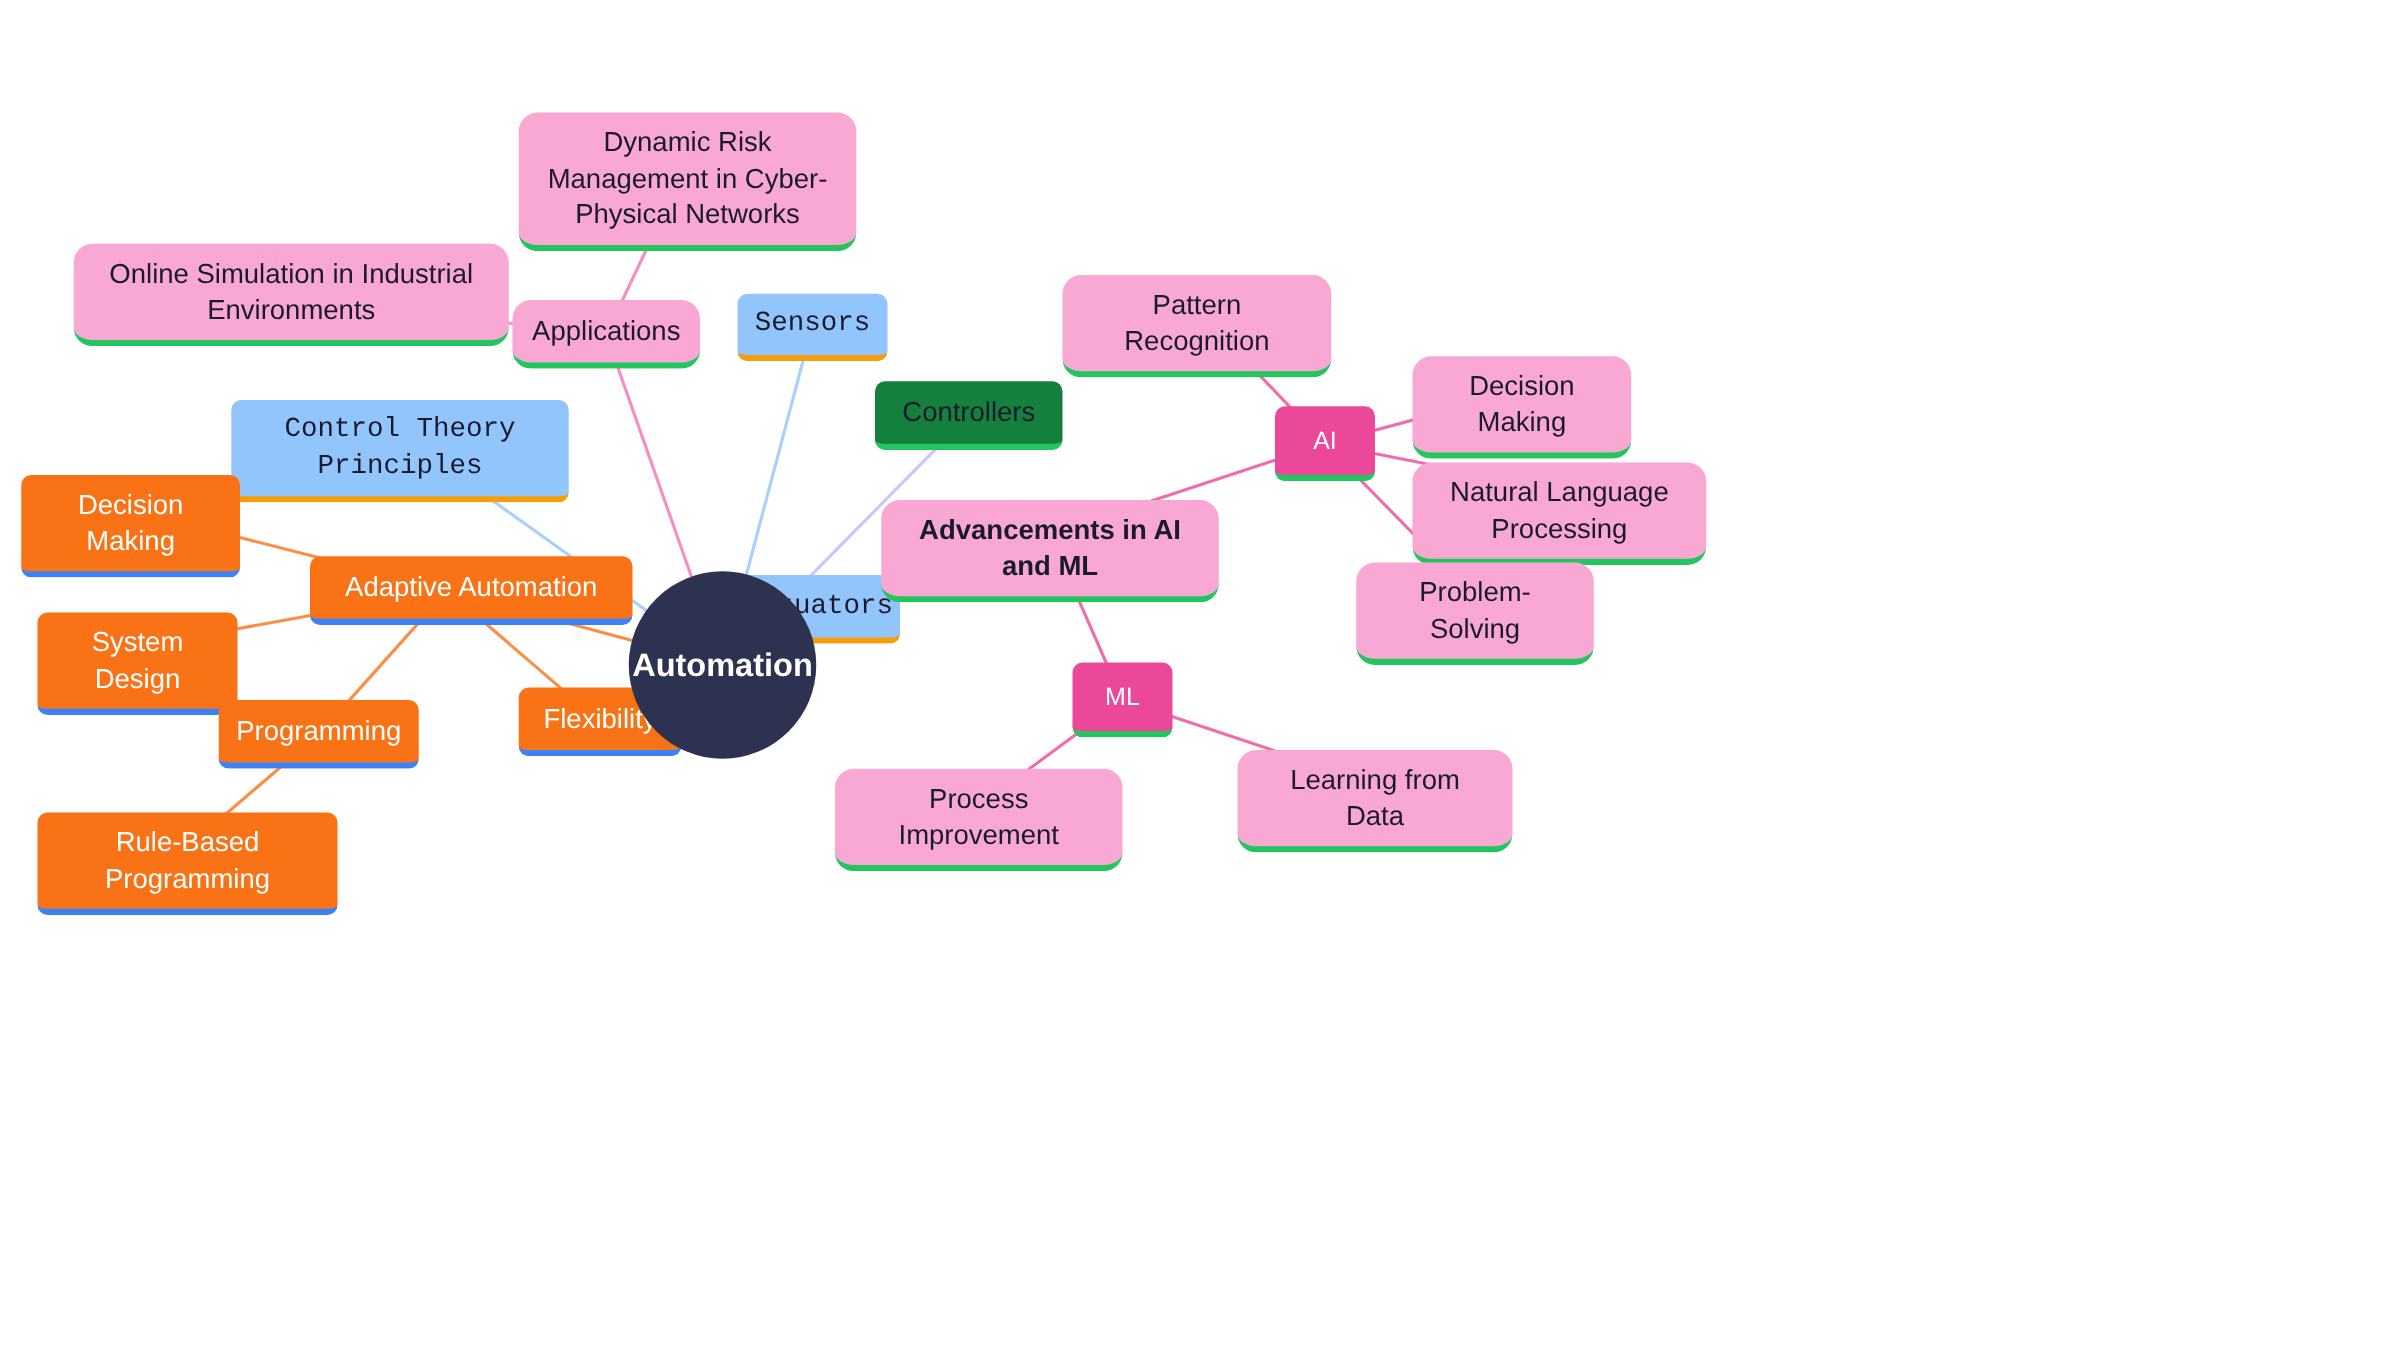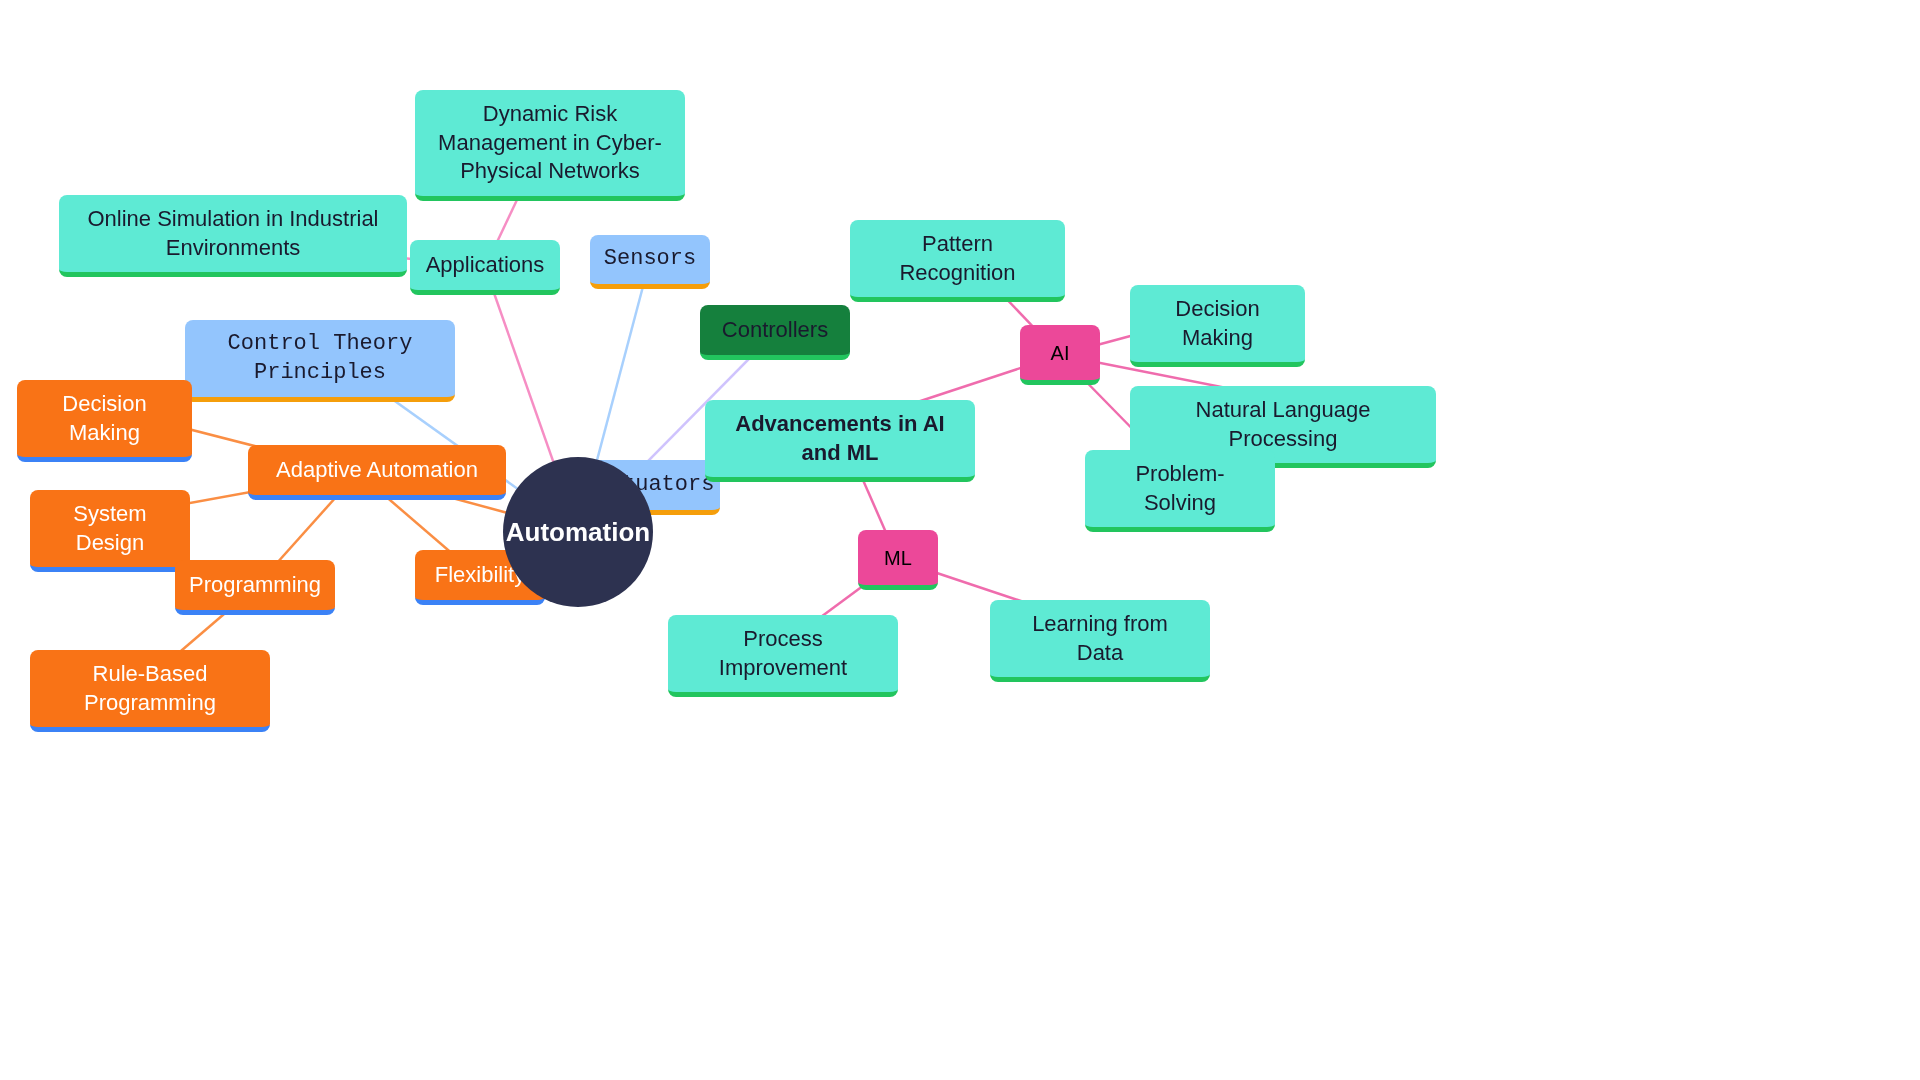--- a/index.html
+++ b/index.html
@@ -43,23 +43,24 @@
       font-weight: 600;
       display: flex;
       align-items: center;
       justify-content: center;
       width: 150px;
       height: 150px;
       text-align: center;
     }
     
     .pink {
-      background: #5eead4;
+      background: #f9a8d4;
       color: #1a1a2e;
       border-bottom-color: #22c55e;
+      border-radius: 15px;
     }
     
     .blue {
       background: #93c5fd;
       color: #1a1a2e;
       border-bottom-color: #f59e0b;
       font-family: Liberation Mono, monospace;
     }
     
     .orange {
@@ -69,21 +70,21 @@
     }
     
     .purple {
       background: #15803d;
       color: #1a1a2e;
       border-bottom-color: #22c55e;
     }
     
     .magenta {
       background: #ec4899;
-      color: #000000;
+      color: #ffffff;
       border-bottom-color: #22c55e;
     }
   </style>
 </head>
 <body>
 
 <div id="mindmap-canvas">
   <svg id="lines">
       <line x1="578" y1="532" x2="485" y2="267.5" stroke="#f472b6" stroke-width="2.5" opacity="0.8"></line>
       <line x1="578" y1="532" x2="650" y2="260" stroke="#93c5fd" stroke-width="2.5" opacity="0.8"></line>
@@ -124,17 +125,17 @@
       <div class="node orange" style="left: 415px; top: 550px; width: 130px; min-height: 55px; line-height: 1.3;">Flexibility</div>
       <div class="node orange" style="left: 30px; top: 650px; width: 240px; min-height: 55px; line-height: 1.3;">Rule-Based Programming</div>
       <div class="node blue" style="left: 590px; top: 460px; width: 130px; min-height: 55px; line-height: 1.3;">Actuators</div>
       <div class="node pink" style="left: 705px; top: 400px; width: 270px; min-height: 55px; line-height: 1.3; font-weight: bold;">Advancements in AI and ML</div>
       <div class="node magenta" style="left: 858px; top: 530px; width: 80px; min-height: 60px; line-height: 1.3; font-size: 20px; padding: 8px 10px;">ML</div>
       <div class="node pink" style="left: 668px; top: 615px; width: 230px; min-height: 60px; line-height: 1.3;">Process Improvement</div>
       <div class="node pink" style="left: 990px; top: 600px; width: 220px; min-height: 55px; line-height: 1.3;">Learning from Data</div>
       <div class="node magenta" style="left: 1020px; top: 325px; width: 80px; min-height: 60px; line-height: 1.3; font-size: 20px; padding: 8px 10px;">AI</div>
       <div class="node pink" style="left: 850px; top: 220px; width: 215px; min-height: 55px; line-height: 1.3;">Pattern Recognition</div>
       <div class="node pink" style="left: 1130px; top: 285px; width: 175px; min-height: 55px; line-height: 1.3;">Decision Making</div>
-      <div class="node pink" style="left: 1130px; top: 386px; width: 306px; min-height: 55px; line-height: 1.3;">Natural Language Processing</div>
+      <div class="node pink" style="left: 1130px; top: 370px; width: 235px; min-height: 55px; line-height: 1.3;">Natural Language Processing</div>
       <div class="node pink" style="left: 1085px; top: 450px; width: 190px; min-height: 55px; line-height: 1.3;">Problem-Solving</div>
       <div class="center-node" style="left: 503px; top: 457px;">Automation</div>
     </div>
 </div>
 
 </body></html>

